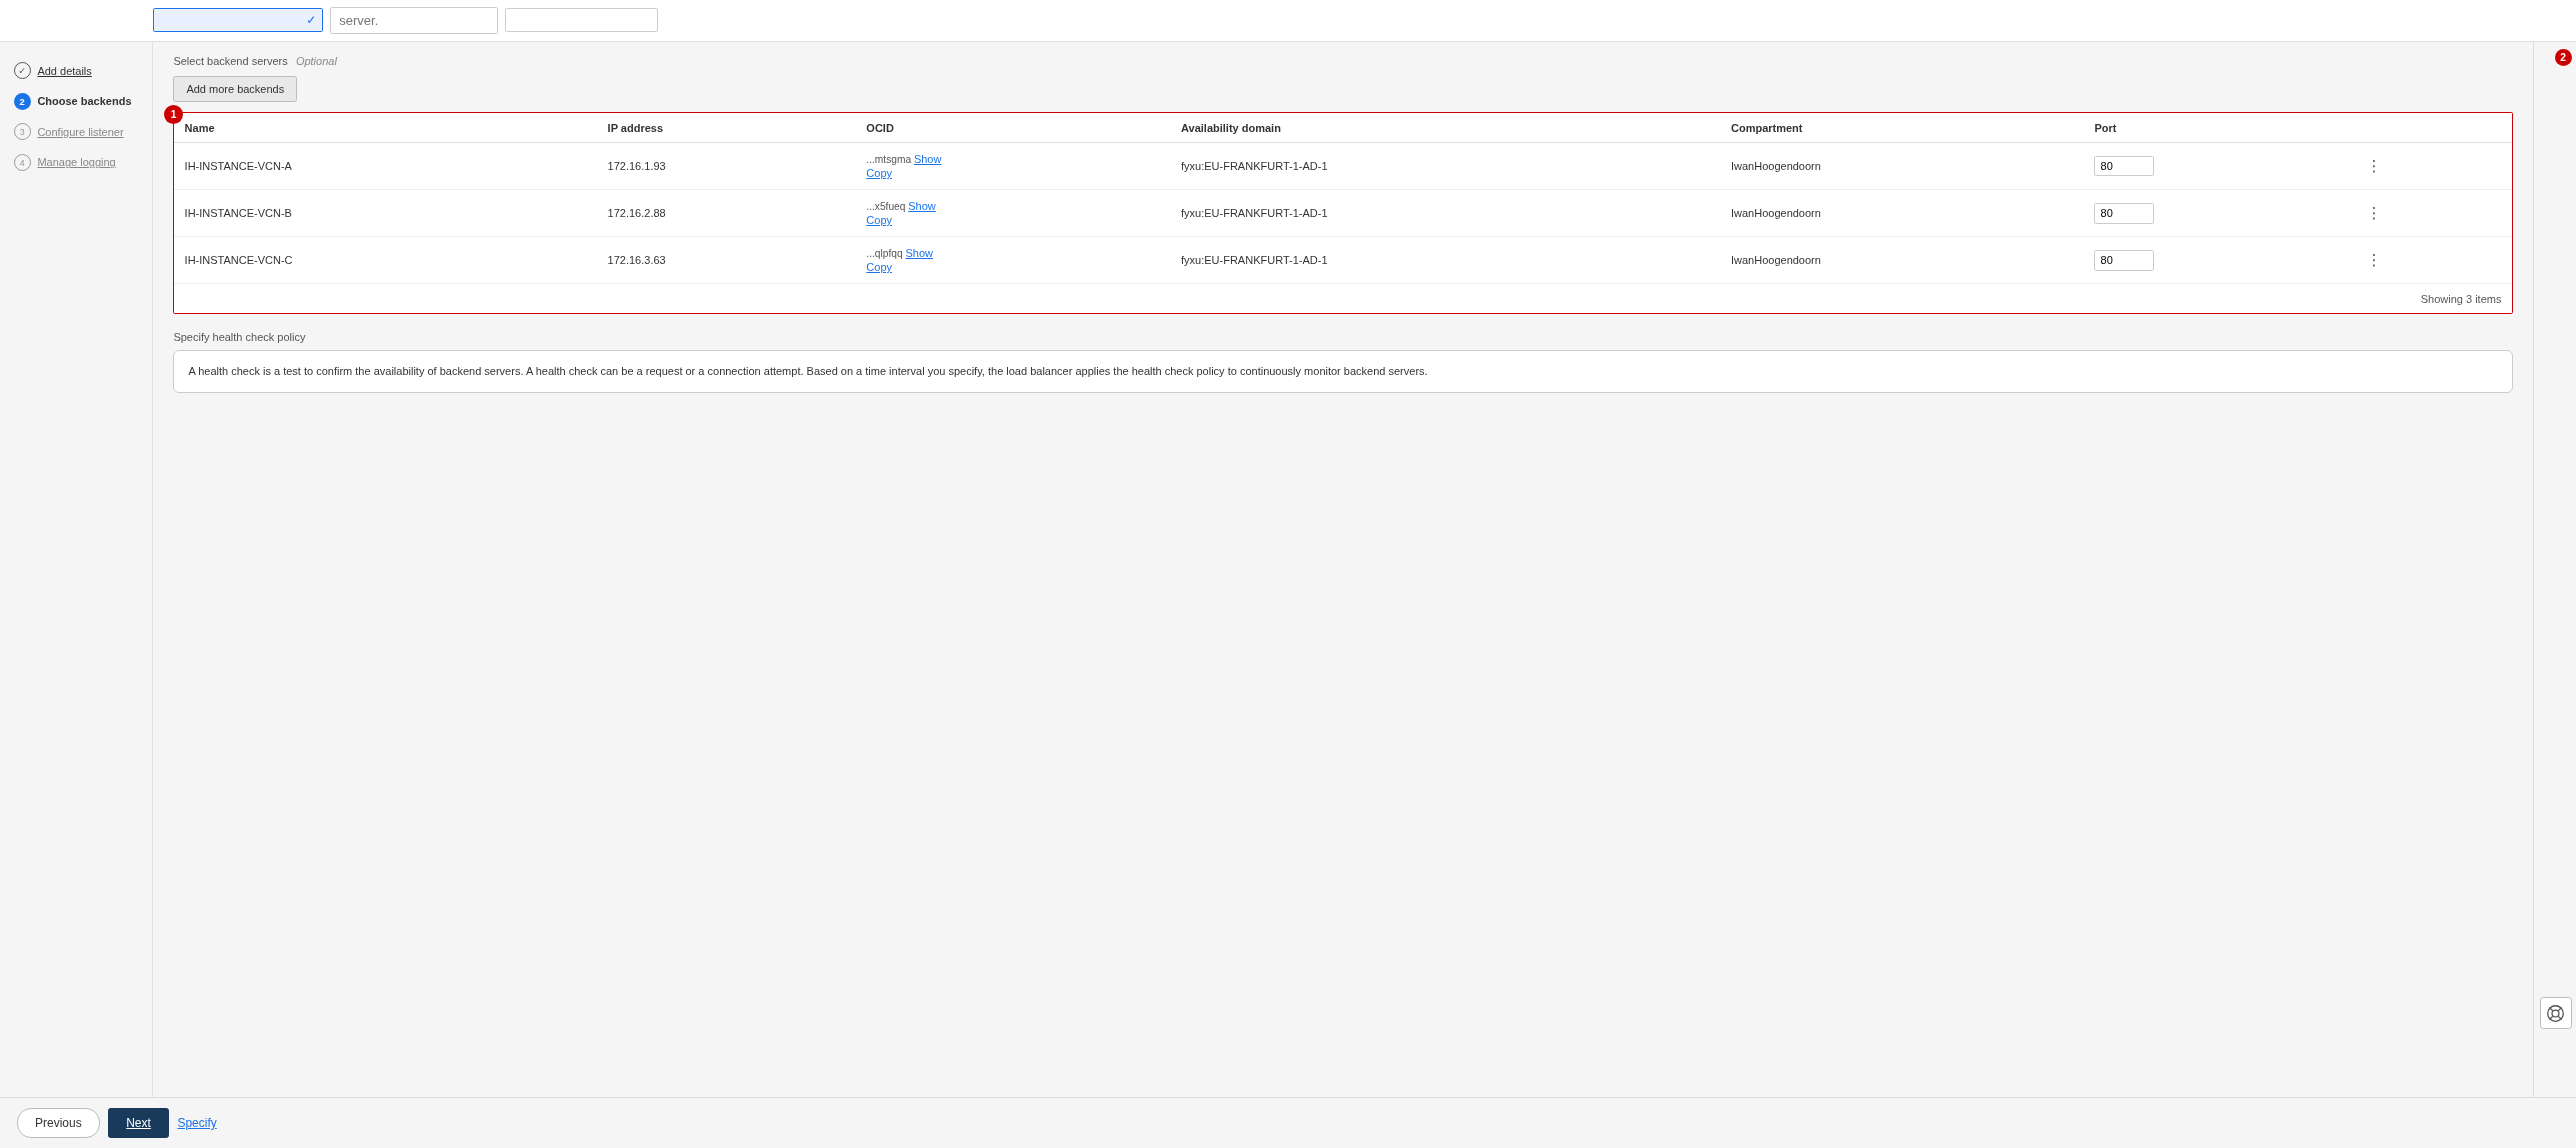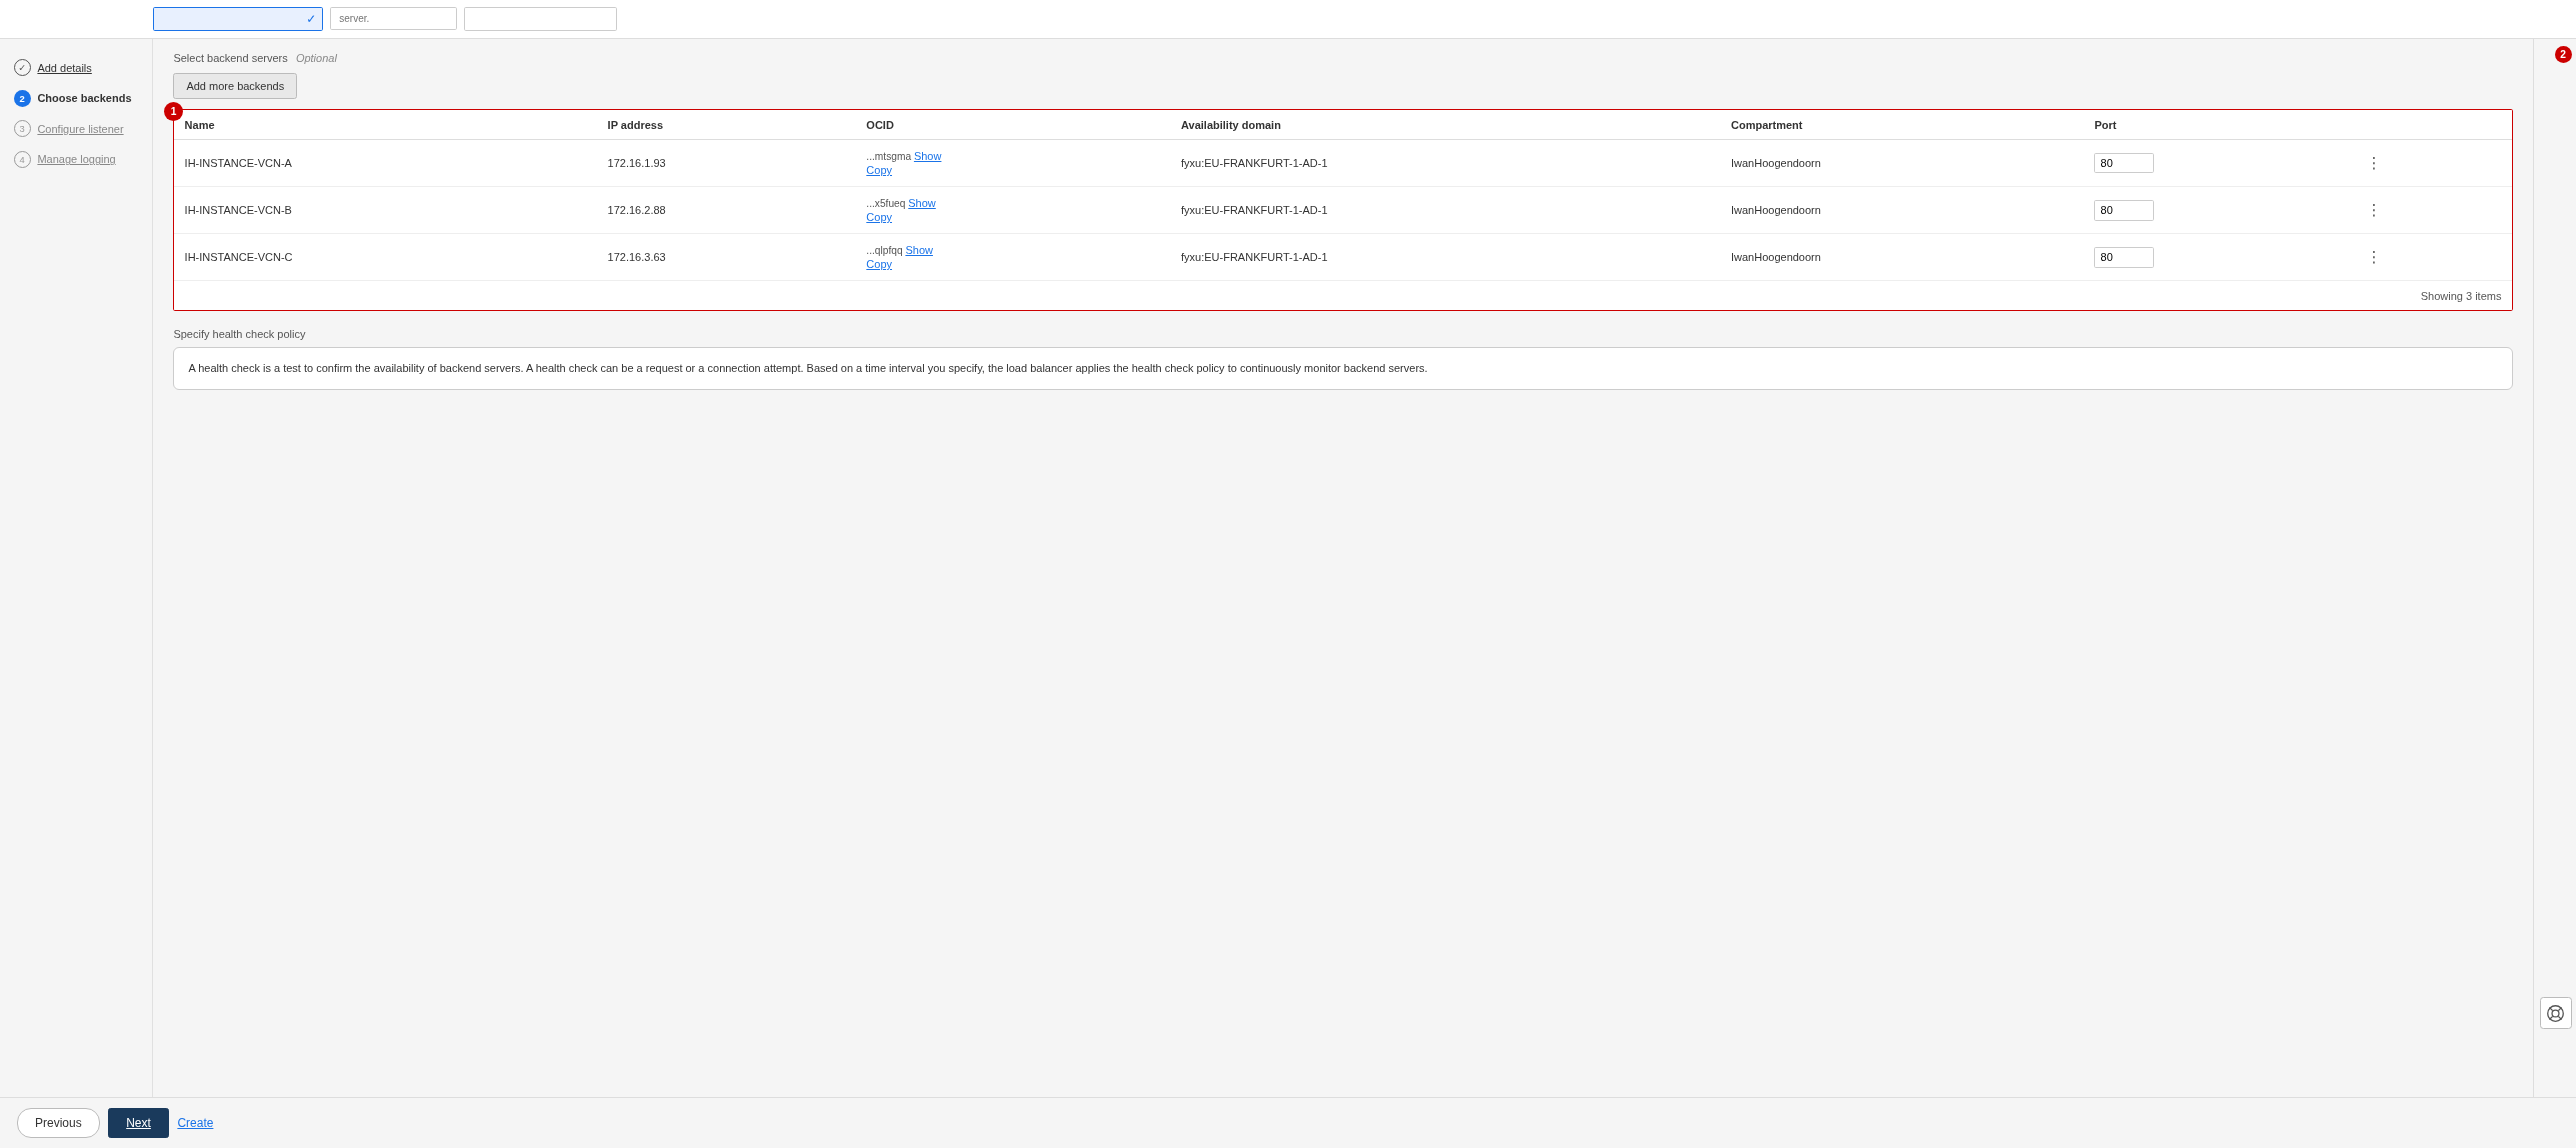--- a/index.html
+++ b/index.html
@@ -315,23 +315,23 @@
       border: 1.7px solid #1a73e8;
       background: #e8f0fe;
       padding: 5.1px 8.5px;
       font-size: 11px;
       border-radius: 1.7px;
       width: 170px;
     }
     .top-server-input {
       border: 0.9px solid #ccc;
       padding: 5.1px 8.5px;
-      font-size: 10px;
+      font-size: 13px;
       border-radius: 1.7px;
-      width: 127px;
+      width: 168px;
     }
     .top-extra-input {
       border: 0.9px solid #ccc;
       padding: 5.1px 8.5px;
       font-size: 11px;
       border-radius: 1.7px;
       width: 153px;
     }
     .profile-text {
       font-size: 10.2px;
@@ -493,16 +493,16 @@
           <line x1="14.3" y1="14.3" x2="18" y2="18" stroke="#555" stroke-width="1.5"></line>
           <line x1="7.7" y1="14.3" x2="4" y2="18" stroke="#555" stroke-width="1.5"></line>
         </svg>
       </div>
     </div>
   </div>
 
   <div class="bottom-bar">
     <button class="btn-previous">Previous</button>
     <button class="btn-next">Next</button>
-    <button class="btn-cancel">Create</button>
+    <button class="btn-cancel">Specify</button>
   </div>
 </div>
 
 
 </body></html>

